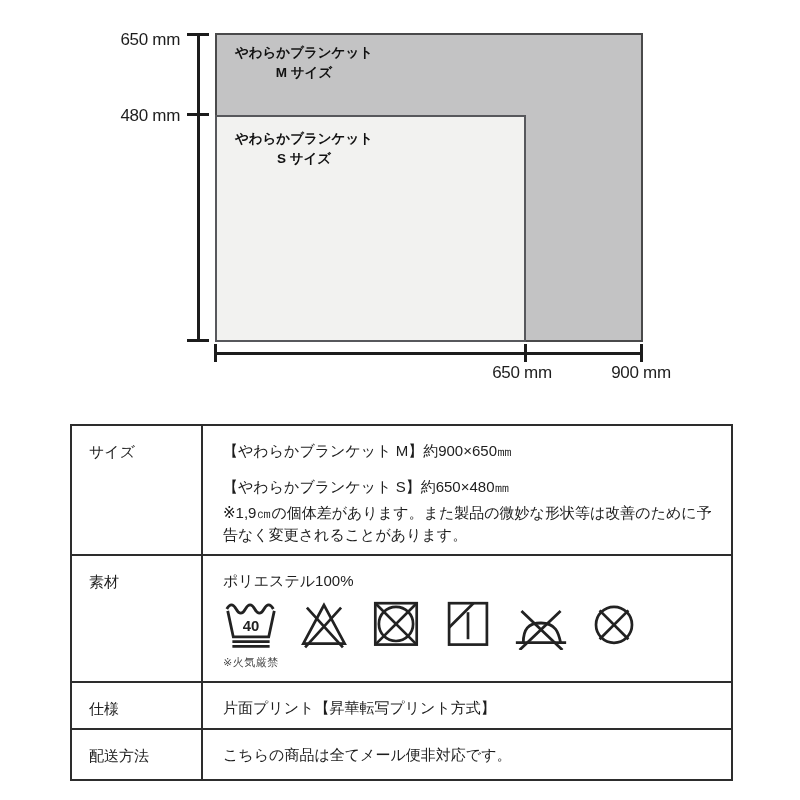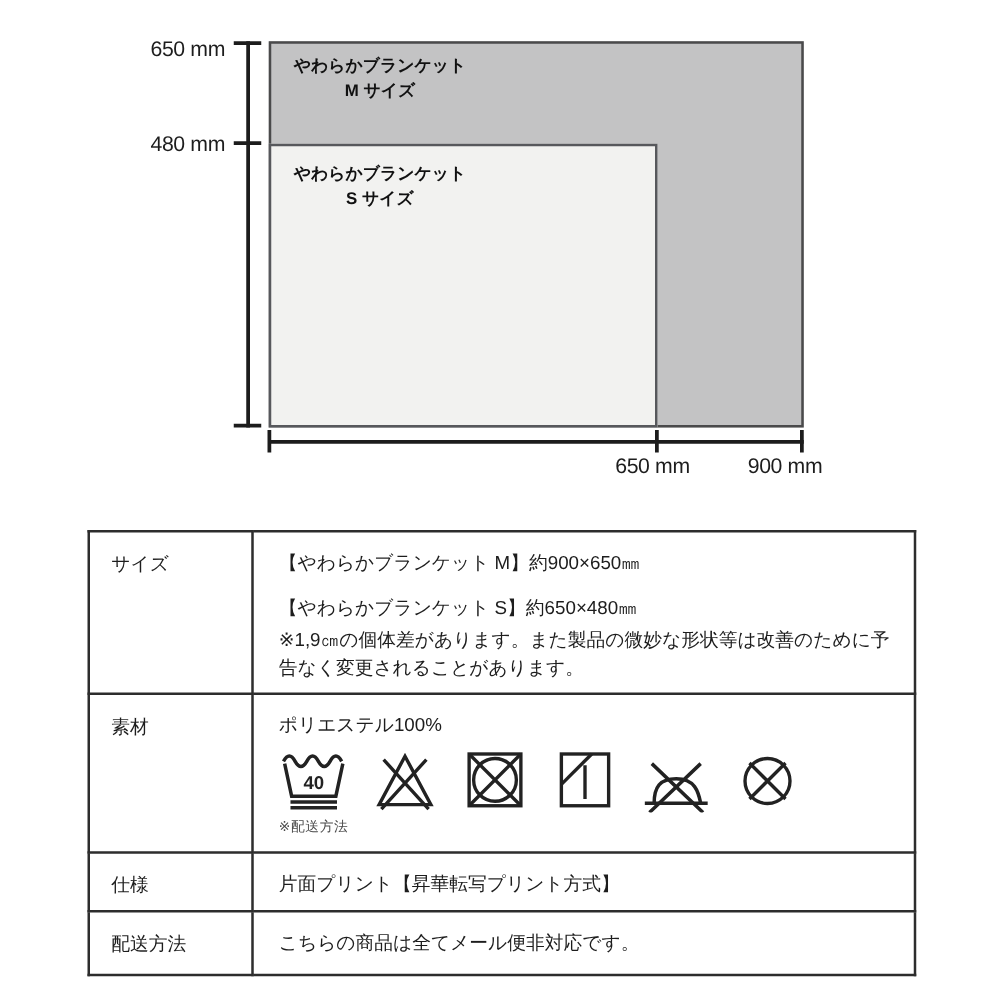--- a/index.html
+++ b/index.html
@@ -20,21 +20,21 @@
   .vline{left:197px;top:33px;width:2.5px;height:309px;background:#1c1c1c;}
   .vtick{left:187px;width:22px;height:3px;background:#1c1c1c;}
   .vtick.t1{top:33px;} .vtick.t2{top:113px;} .vtick.t3{top:339px;}
   .vlabel{left:112px;width:68px;text-align:right;font-size:17px;letter-spacing:-0.3px;}
   .vlabel.l650{top:30px;} .vlabel.l480{top:106px;text-align:right;}
 
   .hline{left:215px;top:352px;width:428px;height:2.5px;background:#1c1c1c;}
   .htick{top:344px;width:3px;height:18px;background:#1c1c1c;}
   .htick.t1{left:214px;} .htick.t2{left:524px;} .htick.t3{left:640px;}
   .hlabel{top:363px;width:84px;text-align:center;font-size:17px;letter-spacing:-0.3px;}
-  .hlabel.l650{left:480px;} .hlabel.l900{left:586px;}
+  .hlabel.l650{left:480px;} .hlabel.l900{left:599px;}
 
   
   table.spec{position:absolute;left:70px;top:424px;width:663px;border-collapse:collapse;table-layout:fixed;border-radius:24px;}
   table.spec td{border:2px solid #2d2d2d;vertical-align:top;font-size:15px;line-height:21px;color:#1d1d1d;}
   td.hd{width:108px;padding:15px 4px 4px 17px;}
   td.ct{padding:14px 10px 8px 20px;margin-top:12px;}
   tr.r-size{height:118px;} tr.r-material{height:120px;} tr.r-spec{height:47px;} tr.r-ship{height:51px;}
   .ct p{margin:0 0 15px 0;}
   .ct p.tight{margin:0 0 5px 0;}
   .ct p.note{margin:0;line-height:22px;}
@@ -118,21 +118,21 @@
           <svg width="56" height="54" viewBox="0 0 60 58">
             <path class="care" d="M3,50 H57"></path>
             <path class="care" d="M11,50 C11,36 16,29 30,29 C46,29 49,40 51,50"></path>
             <path class="care" d="M9,16 L53,58 M51,16 L7,58"></path>
           </svg>
           <svg width="54" height="54" viewBox="0 0 60 58">
             <circle class="care" cx="30" cy="31" r="20"></circle>
             <path class="care" d="M14,15 L46,47 M46,15 L14,47"></path>
           </svg>
         </div>
-        <div class="fire-note">※配送方法</div>
+        <div class="fire-note">※火気厳禁</div>
       </td>
     </tr>
     <tr class="r-spec">
       <td class="hd">仕様</td>
       <td class="ct">
         <p class="note">片面プリント【昇華転写プリント方式】</p>
       </td>
     </tr>
     <tr class="r-ship">
       <td class="hd">配送方法</td>

